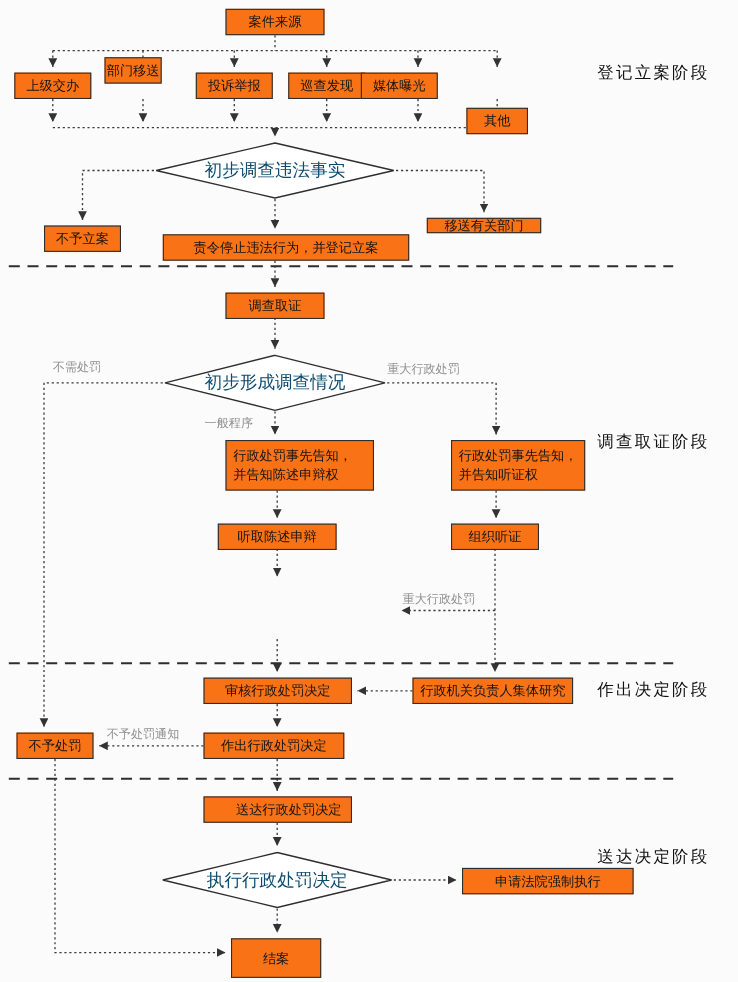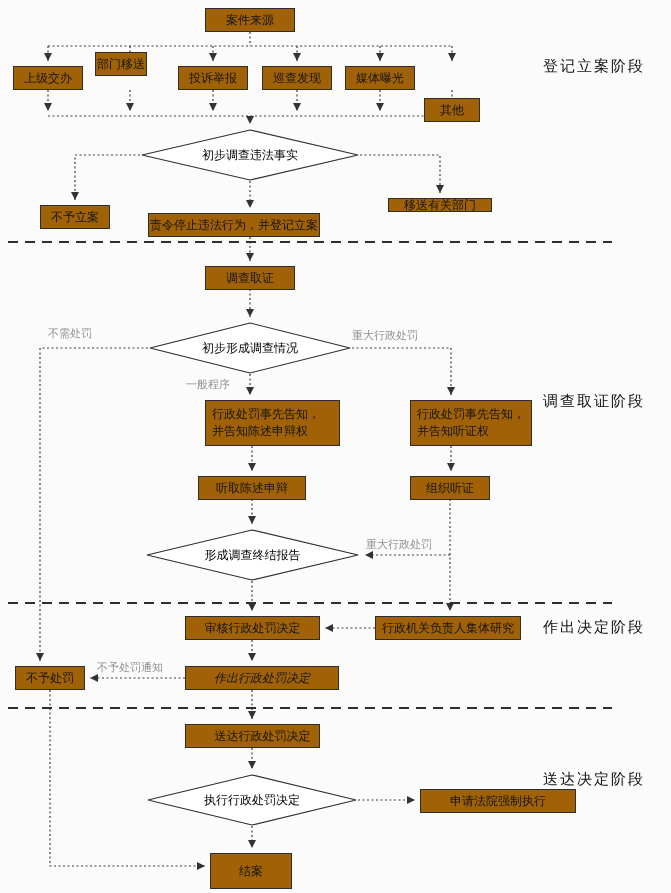--- a/index.html
+++ b/index.html
@@ -1,28 +1,28 @@
 <!DOCTYPE html>
 <html><head>
 <meta charset="utf-8">
 <style>
   * { margin:0; padding:0; box-sizing:border-box; }
   body { font-family:"Liberation Sans","DejaVu Sans",sans-serif; background:#e9e9e9; }
   .canvas { position:relative; width:671px; height:893px; background:#fbfbfb; overflow:hidden; }
   .wires { position:absolute; left:0; top:0; }
   .dot { fill:none; stroke:#3c3c3c; stroke-width:1.2; stroke-dasharray:2 2.5; }
   .sep { fill:none; stroke:#2e2e2e; stroke-width:1.8; stroke-dasharray:10 7; }
-  .box { position:absolute; border:1px solid #2e2e2e; background:#a16207;
+  .box { position:absolute; border:1px solid #2e2e2e; background:#f97316;
          display:flex; align-items:center; justify-content:center;
          font-size:12px; color:#141414; text-align:center; line-height:1.4;
          white-space:pre-line; }
   .box.al { justify-content:flex-start; text-align:left; padding:2px 6px;margin-left:20px; }
   .diamond { position:absolute; display:flex; align-items:center; justify-content:center; }
   .diamond svg { position:absolute; left:0; top:0; }
-  .diamond span { position:relative; font-size:12px; color:#000000; }
+  .diamond span { position:relative; font-size:16px; color:#0c4a6e; }
   .stage { position:absolute; font-size:15px; color:#111; letter-spacing:2px; }
   .elabel { position:absolute; font-size:11px; color:#8f8f8f; }
 </style>
 </head>
 <body>
 
 <div class="canvas">
 
   <svg class="wires" width="671" height="893" viewBox="0 0 671 893">
     <defs>
@@ -87,32 +87,32 @@
   <div class="stage" style="left:543px; top:392px;">调查取证阶段</div>
   <div class="stage" style="left:543px; top:618px;">作出决定阶段</div>
   <div class="stage" style="left:543px; top:770px;">送达决定阶段</div>
 
   <div class="box" style="left:205px; top:8px;  width:90px; height:24px;">案件来源</div>
 
   <div class="box" style="left:13px;  top:66px; width:70px; height:24px;">上级交办</div>
   <div class="box" style="left:95px;  top:52px; width:52px; height:24px;">部门移送</div>
   <div class="box" style="left:178px; top:66px; width:70px; height:24px;">投诉举报</div>
   <div class="box" style="left:262px; top:66px; width:70px; height:24px;">巡查发现</div>
-  <div class="box" style="left:345px; top:66px; width:70px; height:24px;">媒体曝光</div>
+  <div class="box" style="left:328px; top:66px; width:70px; height:24px;">媒体曝光</div>
   <div class="box" style="left:424px; top:66px; width:56px; height:24px;margin-top:32px;">其他</div>
 
   <div class="diamond" style="left:140px; top:129px; width:220px; height:52px;">
     <svg width="220" height="52" viewBox="0 0 220 52">
       <polygon points="110,1 218,26 110,51 2,26" fill="#fff" stroke="#2e2e2e" stroke-width="1.2"></polygon>
     </svg>
     <span>初步调查违法事实</span>
   </div>
 
   <div class="box" style="left:40px;  top:205px; width:70px;  height:24px;">不予立案</div>
-  <div class="box" style="left:148px; top:213px; width:172px; height:24px;">责令停止违法行为，并登记立案</div>
+  <div class="box" style="left:148px; top:213px; width:224px; height:24px;">责令停止违法行为，并登记立案</div>
   <div class="box" style="left:388px; top:198px; width:104px; height:14px;">移送有关部门</div>
 
   <div class="box" style="left:205px; top:266px; width:90px; height:24px;">调查取证</div>
 
   <div class="diamond" style="left:148px; top:322px; width:204px; height:52px;">
     <svg width="204" height="52" viewBox="0 0 204 52">
       <polygon points="102,1 202,26 102,51 2,26" fill="#fff" stroke="#2e2e2e" stroke-width="1.2"></polygon>
     </svg>
     <span>初步形成调查情况</span>
   </div>
@@ -122,36 +122,30 @@
   <div class="elabel" style="left:186px; top:377px;">一般程序</div>
 
   <div class="box al" style="left:185px; top:400px; width:135px; height:46px;">行政处罚事先告知，
 并告知陈述申辩权</div>
   <div class="box al" style="left:390px; top:400px; width:122px; height:46px;">行政处罚事先告知，
 并告知听证权</div>
 
   <div class="box" style="left:198px; top:476px; width:108px; height:24px;">听取陈述申辩</div>
   <div class="box" style="left:410px; top:476px; width:80px;  height:24px;">组织听证</div>
 
-  <div class="diamond" style="left:145px; top:529px; width:215px; height:52px;">
-    <svg width="215" height="52" viewBox="0 0 215 52">
-      <polygon points="107,1 213,26 107,51 2,26" fill="#fff" stroke="#2e2e2e" stroke-width="1.2"></polygon>
-    </svg>
-    <span>形成调查终结报告</span>
-  </div>
 
   <div class="elabel" style="left:366px; top:537px;">重大行政处罚</div>
 
   <div class="box" style="left:185px; top:616px; width:135px; height:24px;">审核行政处罚决定</div>
   <div class="box" style="left:375px; top:616px; width:146px; height:24px;">行政机关负责人集体研究</div>
 
   <div class="elabel" style="left:97px; top:660px;">不予处罚通知</div>
 
   <div class="box" style="left:15px;  top:666px; width:70px;  height:24px;">不予处罚</div>
-  <div class="box" style="left:185px; top:666px; width:154px; height:24px;font-style:italic;">作出行政处罚决定</div>
+  <div class="box" style="left:185px; top:666px; width:128px; height:24px;">作出行政处罚决定</div>
 
   <div class="box" style="left:185px; top:724px; width:135px; height:24px;padding-left:20px;">送达行政处罚决定</div>
 
   <div class="diamond" style="left:146px; top:774px; width:212px; height:52px;">
     <svg width="212" height="52" viewBox="0 0 212 52">
       <polygon points="106,1 210,26 106,51 2,26" fill="#fff" stroke="#2e2e2e" stroke-width="1.2"></polygon>
     </svg>
     <span>执行行政处罚决定</span>
   </div>
 

